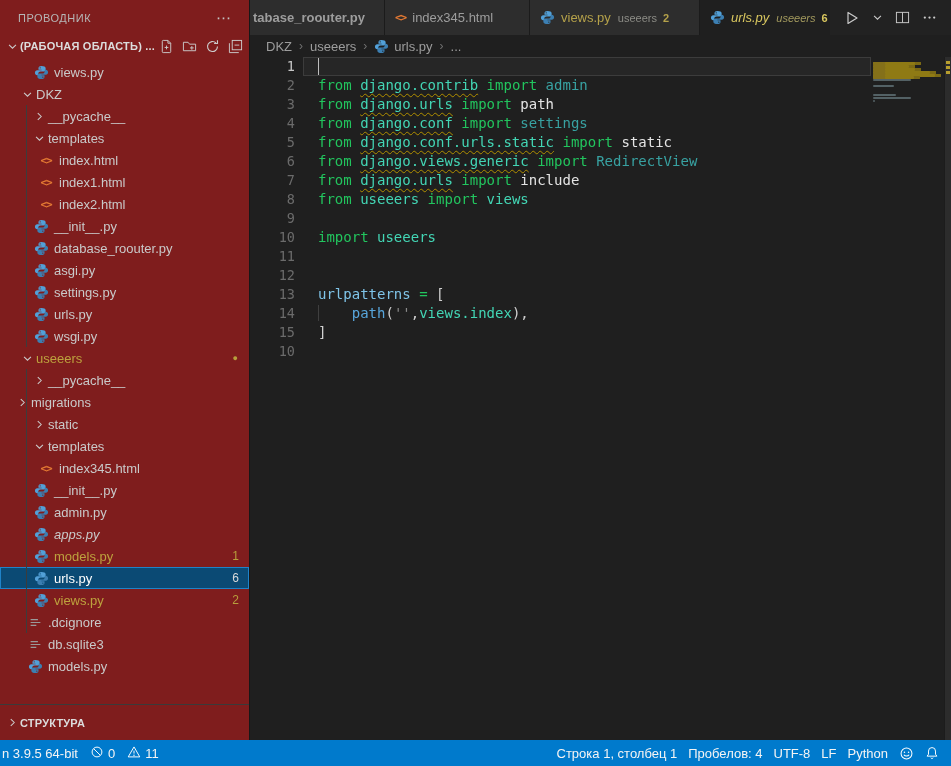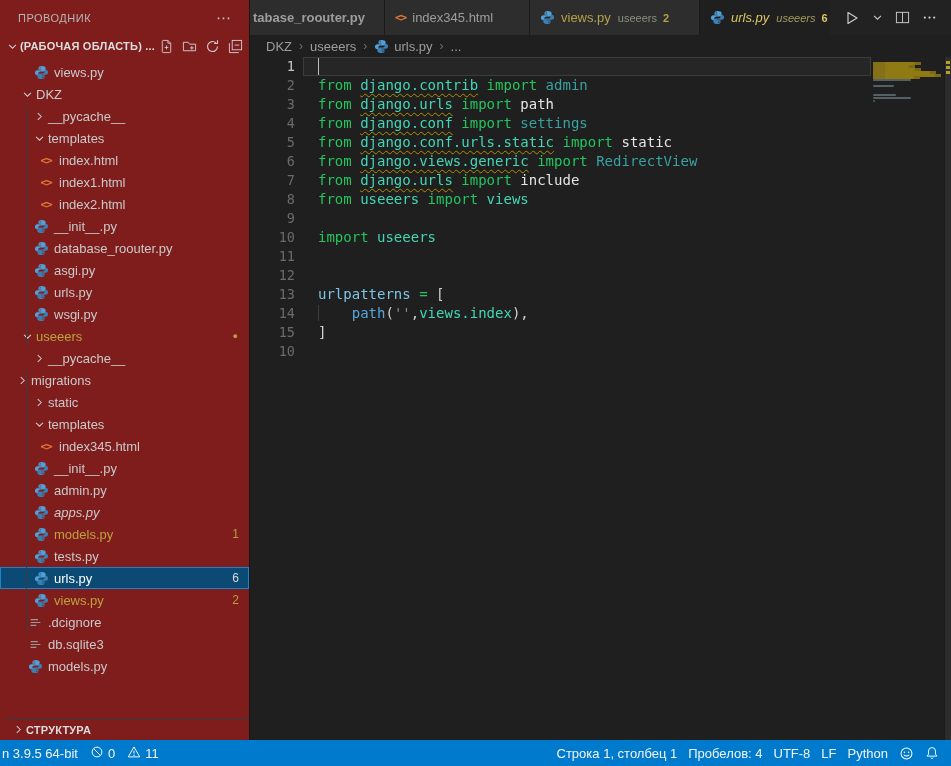--- a/index.html
+++ b/index.html
@@ -26,21 +26,21 @@
   .row{ position:relative; height:22px; display:flex; align-items:center; font-size:13px; color:#c9c9c9; white-space:nowrap; }
   .row .chev{ width:14px; display:flex; justify-content:center; margin-right:2px; }
   .row .f-icon{ width:16px; margin-right:5px; display:flex; justify-content:center; align-items:center; }
   .row.sel{ background:#0b4a74; box-shadow:inset 0 0 0 1px #1f83c9; color:#ffffff; }
   .row.gold{ color:#bda23e; }
   .badge{ position:absolute; right:10px; font-size:12px; color:#b79e3c; }
   .row.sel .badge{ color:#dadada; }
   .dot{ position:absolute; right:11px; font-size:9px; color:#b79e3c; }
   .html-ic{ color:#e37933; font-family:"DejaVu Sans Mono",monospace; font-size:11px; font-weight:bold; letter-spacing:-1px; }
   .list-ic{ display:flex; }
-  .sb-outline{ position:absolute; left:6px; right:0; bottom:0; height:22px; border-top:1px solid #3a3a3a;
+  .sb-outline{ position:absolute; left:0; right:0; bottom:0; height:36px; border-top:1px solid #3a3a3a;
     display:flex; align-items:center; padding-left:4px; }
   .sb-outline .chev{ width:16px; display:flex; justify-content:center; }
   
   .editor{ position:absolute; left:250px; top:0; right:0; bottom:26px; background:#1f1f1f; }
   .tabbar{ height:35px; background:#222222; display:flex; position:relative; }
   .tab{ height:35px; display:flex; align-items:center; padding:0 10px; background:#2d2d2d;
     border-right:1px solid #1b1b1b; font-size:13px; color:#9d9d9d; overflow:hidden; flex:none; }
   .tab.active{ background:#1f1f1f; }
   .tab .t-icon{ margin-right:6px; display:flex; align-items:center; }
   .tab .t-sub{ font-size:11px; margin-left:7px; color:#8c8c86; }
@@ -208,20 +208,29 @@
           </span>
           <span>asgi.py</span>
         </div>
         <div class="row" style="padding-left: 33px;">
           <span class="f-icon">
             <svg width="15" height="15" viewBox="0 0 16 16">
               <path fill="#52a0d8" d="M7.9 1C6.1 1 4.8 1.8 4.8 3.2V5h3.3v.5H3.4C2 5.5 1 6.6 1 8.2s1 2.7 2.4 2.7h1.2V9.2c0-1.3 1.1-2.3 2.4-2.3h3.2c1.2 0 2.2-1 2.2-2.2V3.2C12.4 1.9 10.6 1 7.9 1zM6.6 2.3c.4 0 .7.3.7.7s-.3.7-.7.7-.7-.3-.7-.7.3-.7.7-.7z"></path>
               <path fill="#3c7fb2" d="M8.1 15c1.8 0 3.1-.8 3.1-2.2V11H7.9v-.5h4.7c1.4 0 2.4-1.1 2.4-2.7s-1-2.7-2.4-2.7h-1.2v1.7c0 1.3-1.1 2.3-2.4 2.3H5.8c-1.2 0-2.2 1-2.2 2.2v1.5C3.6 14.1 5.4 15 8.1 15zm1.3-1.3c-.4 0-.7-.3-.7-.7s.3-.7.7-.7.7.3.7.7-.3.7-.7.7z"></path>
             </svg>
           </span>
+          <span>settings.py</span>
+        </div>
+        <div class="row" style="padding-left: 33px;">
+          <span class="f-icon">
+            <svg width="15" height="15" viewBox="0 0 16 16">
+              <path fill="#52a0d8" d="M7.9 1C6.1 1 4.8 1.8 4.8 3.2V5h3.3v.5H3.4C2 5.5 1 6.6 1 8.2s1 2.7 2.4 2.7h1.2V9.2c0-1.3 1.1-2.3 2.4-2.3h3.2c1.2 0 2.2-1 2.2-2.2V3.2C12.4 1.9 10.6 1 7.9 1zM6.6 2.3c.4 0 .7.3.7.7s-.3.7-.7.7-.7-.3-.7-.7.3-.7.7-.7z"></path>
+              <path fill="#3c7fb2" d="M8.1 15c1.8 0 3.1-.8 3.1-2.2V11H7.9v-.5h4.7c1.4 0 2.4-1.1 2.4-2.7s-1-2.7-2.4-2.7h-1.2v1.7c0 1.3-1.1 2.3-2.4 2.3H5.8c-1.2 0-2.2 1-2.2 2.2v1.5C3.6 14.1 5.4 15 8.1 15zm1.3-1.3c-.4 0-.7-.3-.7-.7s.3-.7.7-.7.7.3.7.7-.3.7-.7.7z"></path>
+            </svg>
+          </span>
           <span>urls.py</span>
         </div>
         <div class="row" style="padding-left: 33px;">
           <span class="f-icon">
             <svg width="15" height="15" viewBox="0 0 16 16">
               <path fill="#52a0d8" d="M7.9 1C6.1 1 4.8 1.8 4.8 3.2V5h3.3v.5H3.4C2 5.5 1 6.6 1 8.2s1 2.7 2.4 2.7h1.2V9.2c0-1.3 1.1-2.3 2.4-2.3h3.2c1.2 0 2.2-1 2.2-2.2V3.2C12.4 1.9 10.6 1 7.9 1zM6.6 2.3c.4 0 .7.3.7.7s-.3.7-.7.7-.7-.3-.7-.7.3-.7.7-.7z"></path>
               <path fill="#3c7fb2" d="M8.1 15c1.8 0 3.1-.8 3.1-2.2V11H7.9v-.5h4.7c1.4 0 2.4-1.1 2.4-2.7s-1-2.7-2.4-2.7h-1.2v1.7c0 1.3-1.1 2.3-2.4 2.3H5.8c-1.2 0-2.2 1-2.2 2.2v1.5C3.6 14.1 5.4 15 8.1 15zm1.3-1.3c-.4 0-.7-.3-.7-.7s.3-.7.7-.7.7.3.7.7-.3.7-.7.7z"></path>
             </svg>
           </span>
           <span>wsgi.py</span>
@@ -302,29 +311,20 @@
         </div>
         <div class="row gold" style="padding-left: 33px;">
           <span class="f-icon">
             <svg width="15" height="15" viewBox="0 0 16 16">
               <path fill="#52a0d8" d="M7.9 1C6.1 1 4.8 1.8 4.8 3.2V5h3.3v.5H3.4C2 5.5 1 6.6 1 8.2s1 2.7 2.4 2.7h1.2V9.2c0-1.3 1.1-2.3 2.4-2.3h3.2c1.2 0 2.2-1 2.2-2.2V3.2C12.4 1.9 10.6 1 7.9 1zM6.6 2.3c.4 0 .7.3.7.7s-.3.7-.7.7-.7-.3-.7-.7.3-.7.7-.7z"></path>
               <path fill="#3c7fb2" d="M8.1 15c1.8 0 3.1-.8 3.1-2.2V11H7.9v-.5h4.7c1.4 0 2.4-1.1 2.4-2.7s-1-2.7-2.4-2.7h-1.2v1.7c0 1.3-1.1 2.3-2.4 2.3H5.8c-1.2 0-2.2 1-2.2 2.2v1.5C3.6 14.1 5.4 15 8.1 15zm1.3-1.3c-.4 0-.7-.3-.7-.7s.3-.7.7-.7.7.3.7.7-.3.7-.7.7z"></path>
             </svg>
           </span>
           <span>models.py</span>
           <span class="badge">1</span>
-        </div>
-        <div class="row" style="padding-left: 33px;">
-          <span class="f-icon">
-            <svg width="15" height="15" viewBox="0 0 16 16">
-              <path fill="#52a0d8" d="M7.9 1C6.1 1 4.8 1.8 4.8 3.2V5h3.3v.5H3.4C2 5.5 1 6.6 1 8.2s1 2.7 2.4 2.7h1.2V9.2c0-1.3 1.1-2.3 2.4-2.3h3.2c1.2 0 2.2-1 2.2-2.2V3.2C12.4 1.9 10.6 1 7.9 1zM6.6 2.3c.4 0 .7.3.7.7s-.3.7-.7.7-.7-.3-.7-.7.3-.7.7-.7z"></path>
-              <path fill="#3c7fb2" d="M8.1 15c1.8 0 3.1-.8 3.1-2.2V11H7.9v-.5h4.7c1.4 0 2.4-1.1 2.4-2.7s-1-2.7-2.4-2.7h-1.2v1.7c0 1.3-1.1 2.3-2.4 2.3H5.8c-1.2 0-2.2 1-2.2 2.2v1.5C3.6 14.1 5.4 15 8.1 15zm1.3-1.3c-.4 0-.7-.3-.7-.7s.3-.7.7-.7.7.3.7.7-.3.7-.7.7z"></path>
-            </svg>
-          </span>
-          <span>tests.py</span>
         </div>
         <div class="row sel" style="padding-left: 33px;">
           <span class="f-icon">
             <svg width="15" height="15" viewBox="0 0 16 16">
               <path fill="#52a0d8" d="M7.9 1C6.1 1 4.8 1.8 4.8 3.2V5h3.3v.5H3.4C2 5.5 1 6.6 1 8.2s1 2.7 2.4 2.7h1.2V9.2c0-1.3 1.1-2.3 2.4-2.3h3.2c1.2 0 2.2-1 2.2-2.2V3.2C12.4 1.9 10.6 1 7.9 1zM6.6 2.3c.4 0 .7.3.7.7s-.3.7-.7.7-.7-.3-.7-.7.3-.7.7-.7z"></path>
               <path fill="#3c7fb2" d="M8.1 15c1.8 0 3.1-.8 3.1-2.2V11H7.9v-.5h4.7c1.4 0 2.4-1.1 2.4-2.7s-1-2.7-2.4-2.7h-1.2v1.7c0 1.3-1.1 2.3-2.4 2.3H5.8c-1.2 0-2.2 1-2.2 2.2v1.5C3.6 14.1 5.4 15 8.1 15zm1.3-1.3c-.4 0-.7-.3-.7-.7s.3-.7.7-.7.7.3.7.7-.3.7-.7.7z"></path>
             </svg>
           </span>
           <span>urls.py</span>
           <span class="badge">6</span>

